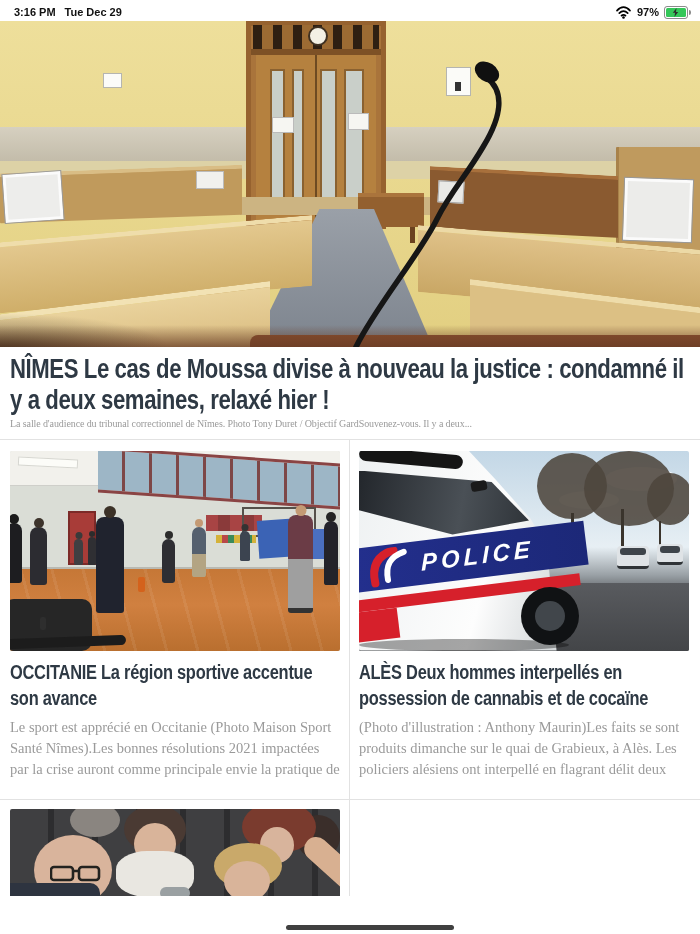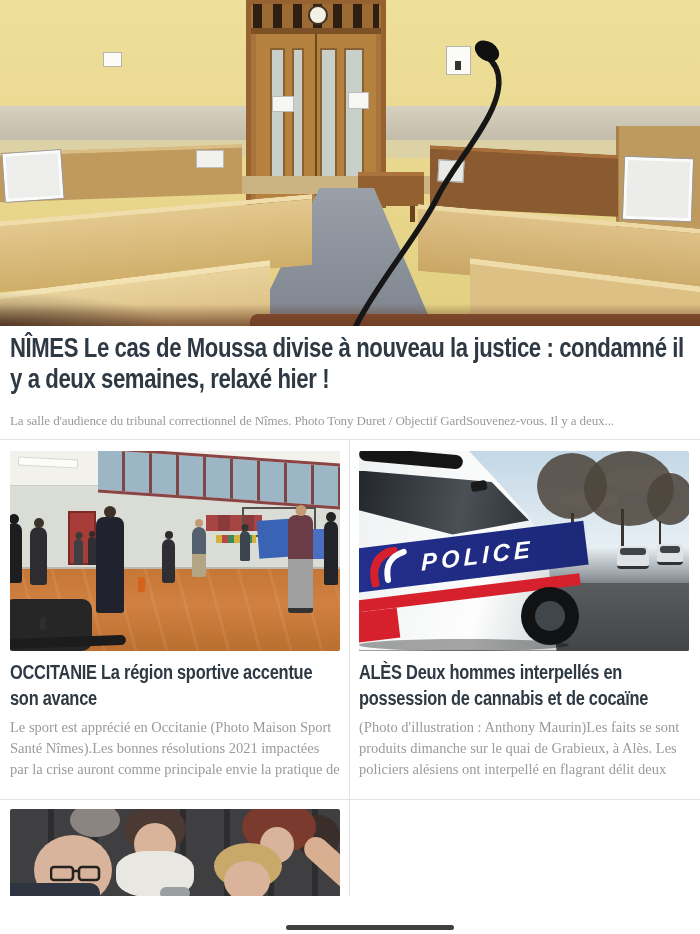--- a/index.html
+++ b/index.html
@@ -81,21 +81,21 @@
   .deskedge{left:250px;top:314px;width:450px;height:12px;background:#8a4f2f;border-radius:8px 0 0 0;}
   .bottomshade{left:0;bottom:0;width:700px;height:22px;
     background:linear-gradient(to top,rgba(101,58,36,.75),rgba(101,58,36,0));}
   .shadowTL{left:0;bottom:0;width:170px;height:34px;
     background:radial-gradient(ellipse at 0 100%,rgba(40,25,15,.55),transparent 70%);}
   .micsvg{left:0;top:0;}
   
   .main-article{padding:7px 10px 10px;}
   .headline{margin:0;width:830px;transform:scaleX(0.82);transform-origin:left top;
     font-size:27px;line-height:1.14;font-weight:700;letter-spacing:-0.5px;color:#2e3944;cursor:pointer;}
-  .lede{margin:18px 0 0;font-family:"Liberation Serif",serif;font-size:13px;letter-spacing:-0.1px;
+  .lede{margin:2px 0 0;font-family:"Liberation Serif",serif;font-size:10px;letter-spacing:-0.1px;
     color:#9a9a9a;white-space:nowrap;overflow:hidden;}
   .hline{height:1px;background:#e2e2e2;}
   
   .cards-row{display:flex;padding:0 10px;}
   .row1{height:359px;overflow:hidden;}
   .row2{height:96px;overflow:hidden;}
   .vline{width:1px;background:#e2e2e2;margin:0 9px;flex:none;}
   .card{width:330px;flex:none;cursor:pointer;}
   .card-img{position:relative;width:330px;height:200px;margin-top:11px;overflow:hidden;border-radius:2px;}
   .row2 .card-img{margin-top:9px;}
@@ -192,20 +192,41 @@
   .ec3{left:40px;top:74px;transform:rotate(-1deg);}
   
   .home-indicator{position:absolute;left:286px;bottom:4px;width:168px;height:5px;border-radius:3px;
     background:rgba(30,30,30,.85);z-index:50;cursor:grab;}
 </style>
 </head>
 <body>
 
 <div class="screen">
 
+  <div class="statusbar">
+    <div class="sb-left">
+      <span>3:16 PM</span><span>Tue Dec 29</span>
+    </div>
+    <div class="sb-right">
+      <svg class="wifi" width="17" height="13" viewBox="0 0 17 13">
+        <path d="M2 4.6 C4 2.4 6.6 1.2 8.5 1.2 C10.4 1.2 13 2.4 15 4.6" stroke="#000" stroke-width="1.7" fill="none" stroke-linecap="round"></path>
+        <path d="M4.3 7.2 C5.6 5.9 7 5.2 8.5 5.2 C10 5.2 11.4 5.9 12.7 7.2" stroke="#000" stroke-width="1.7" fill="none" stroke-linecap="round"></path>
+        <path d="M6.5 9.7 C7.1 9.1 7.8 8.8 8.5 8.8 C9.2 8.8 9.9 9.1 10.5 9.7" stroke="#000" stroke-width="1.7" fill="none" stroke-linecap="round"></path>
+        <circle cx="8.5" cy="11.5" r="1.3" fill="#000"></circle>
+      </svg>
+      <span>97%</span>
+      <span class="bat">
+        <span class="fill"></span>
+        <svg width="7" height="9" viewBox="0 0 7 9">
+            <polygon points="4.6,0 0.8,4.8 3.1,4.8 2.4,9 6.2,4 3.9,4" fill="#2b2b2b"></polygon>
+          </svg>
+        <span class="cap"></span>
+      </span>
+    </div>
+  </div>
 
 
   <div class="hero">
     <div class="stoneband"></div>
     <div class="skirt"></div>
 
     <div class="door-unit">
       <div class="transom"></div>
       <div class="clock"></div>
       <div class="lintel"></div>

